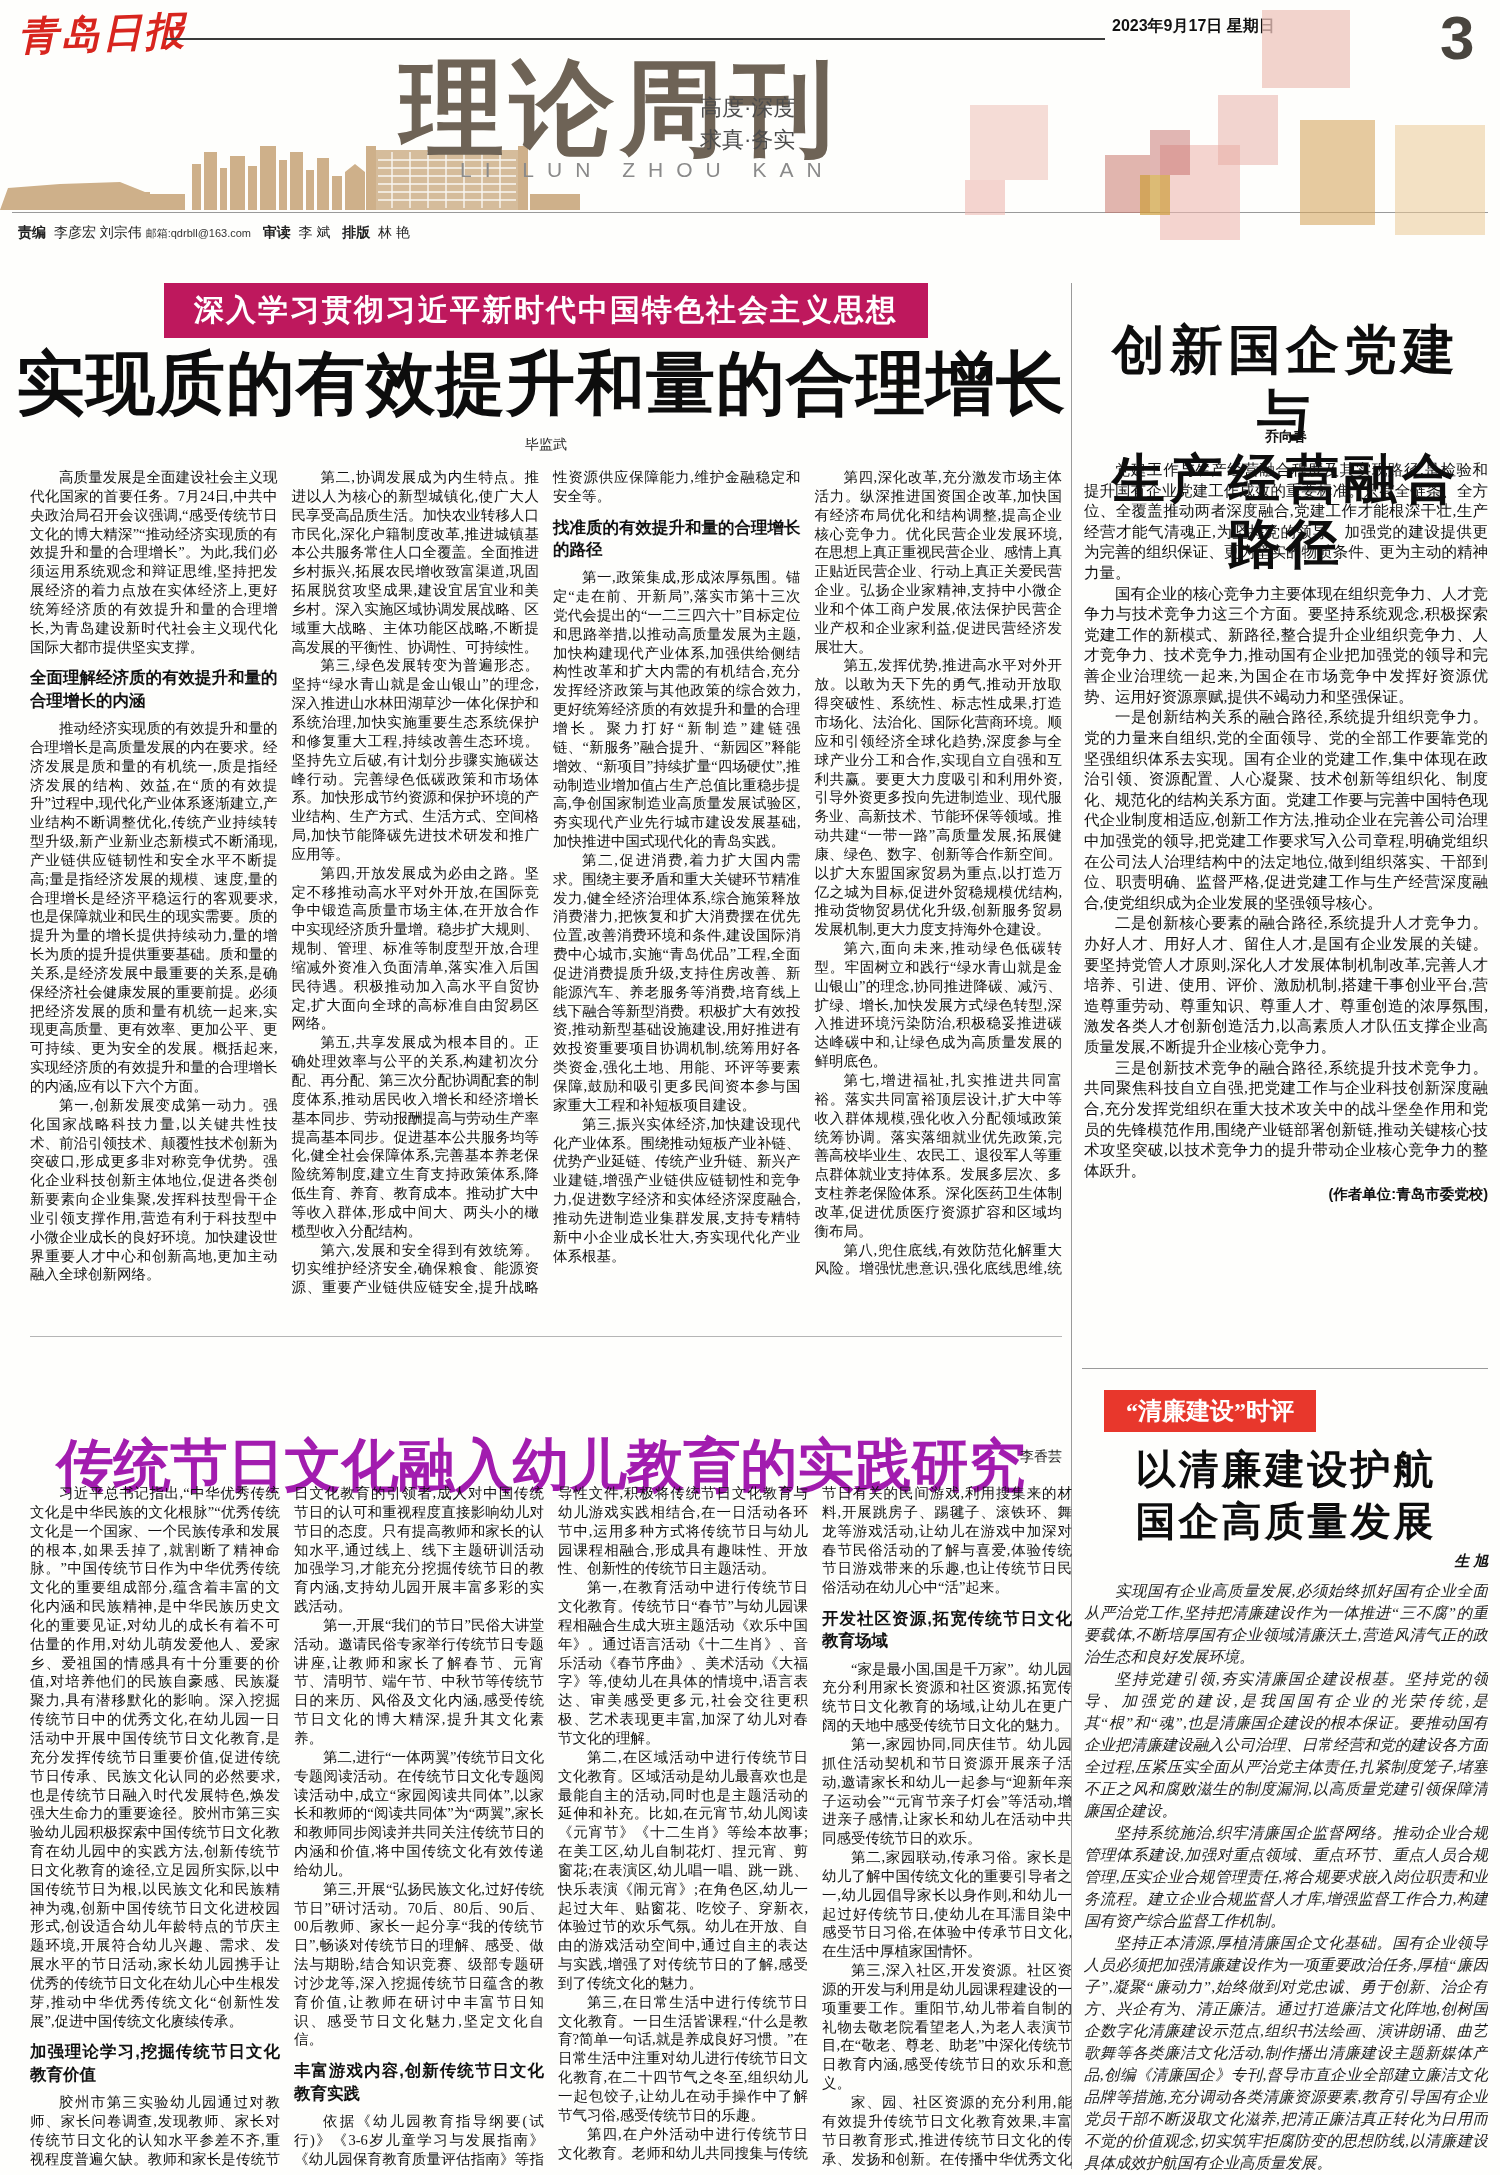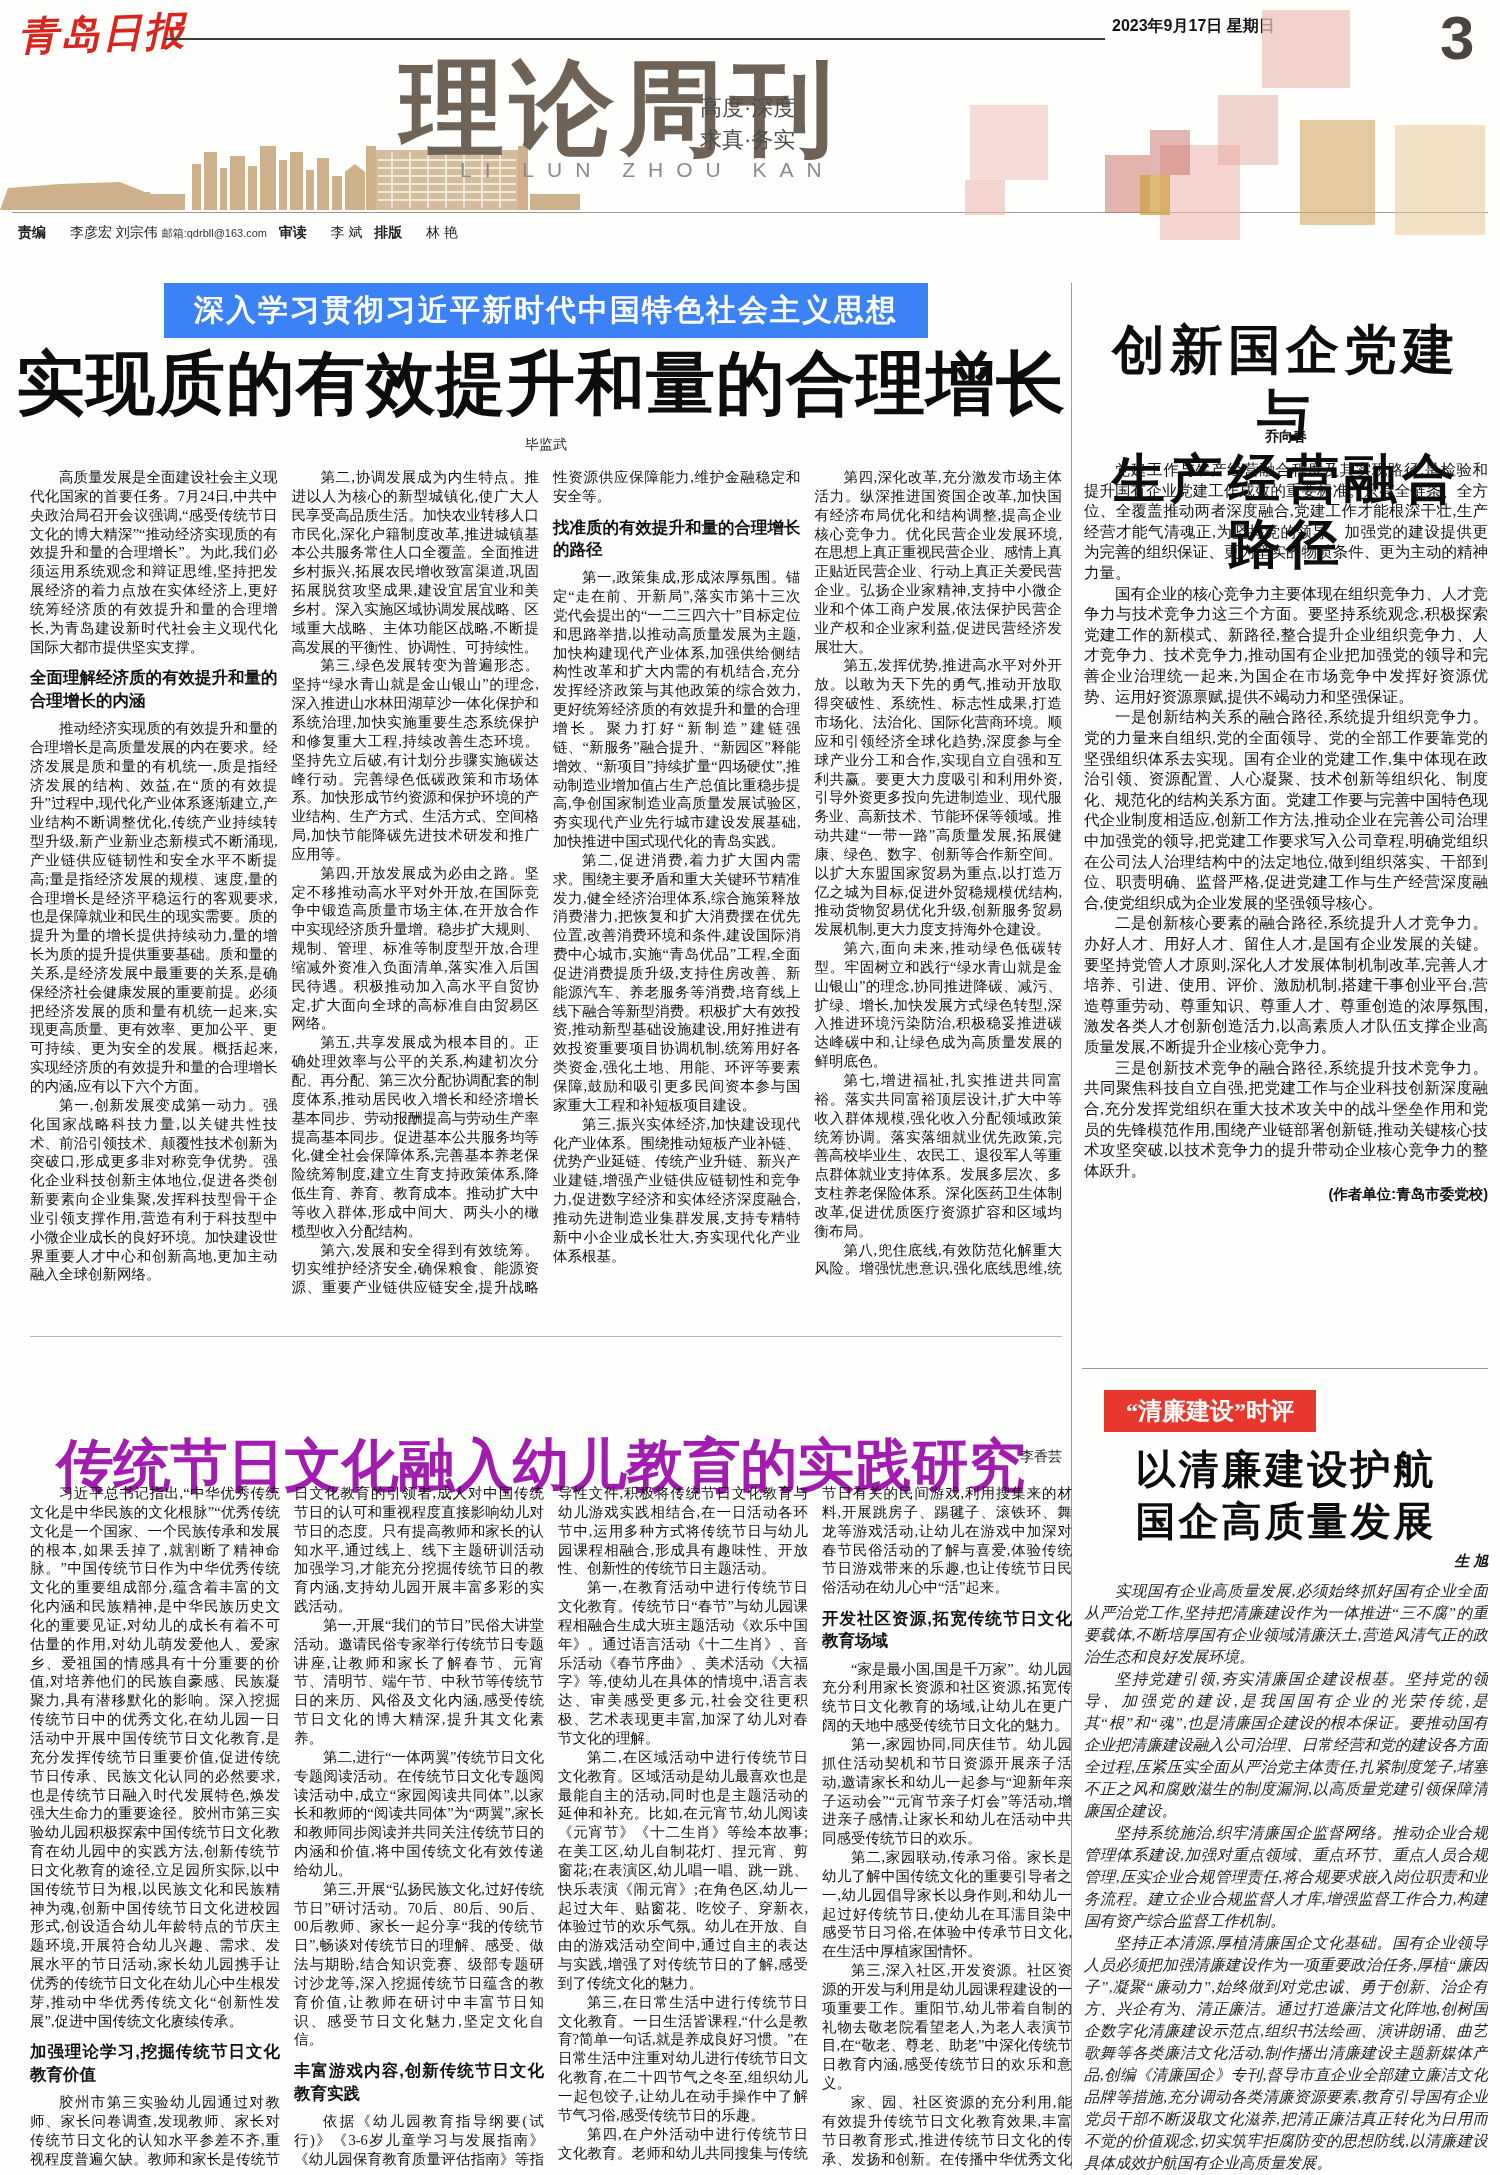--- a/index.html
+++ b/index.html
@@ -16,25 +16,25 @@
   .mosaic{position:absolute;z-index:1;}
   #section-title{position:absolute;left:400px;top:40px;font-size:104px;font-weight:bold;
         color:#6e6356;letter-spacing:6px;font-family:"Liberation Serif",serif;white-space:nowrap;z-index:2;}
   #section-motto{position:absolute;left:700px;top:92px;font-size:22px;color:#4c4c4c;line-height:1.45;
         font-family:"Liberation Sans",sans-serif;z-index:2;}
   #section-pinyin{position:absolute;left:460px;top:158px;font-size:21px;letter-spacing:13px;color:#8a8a8a;
         font-family:"Liberation Sans",sans-serif;z-index:2;}
   #skyline{position:absolute;left:0;top:142px;z-index:1;}
   #header-rule{position:absolute;left:12px;top:212px;width:1476px;height:1px;background:#9a9a9a;}
   #credits{position:absolute;left:18px;top:224px;font-size:14px;font-family:"Liberation Sans",sans-serif;color:#222;}
-  #credits b{margin-right:20px;}
+  #credits b{margin-right:4px;}
   #credits .mail{font-size:11px;color:#333;}
   
   #banner{position:absolute;left:30px;top:283px;width:1032px;text-align:center;}
-  #banner span{display:inline-block;background:#3b82f6;color:#fff;font-size:30px;font-weight:bold;
+  #banner span{display:inline-block;background:#be185d;color:#fff;font-size:30px;font-weight:bold;
         padding:7px 30px;letter-spacing:2px;font-family:"Liberation Serif",serif;}
   #main-title{position:absolute;left:10px;top:338px;width:1062px;text-align:center;font-size:69px;
         font-weight:bold;letter-spacing:1px;color:#0d0d0d;font-family:"Liberation Serif",serif;white-space:nowrap;}
   #main-author{position:absolute;left:30px;top:436px;width:1032px;text-align:center;font-size:14px;color:#222;}
   
   .flow{text-align:justify;}
   .flow p.p{margin:0;text-indent:2em;}
   .flow h3.h{font-family:"Liberation Sans",sans-serif;font-weight:bold;margin:10px 0 8px;line-height:1.35;}
   .flow p.attr{margin:4px 0 0;font-weight:bold;text-indent:2em;font-family:"Liberation Sans",sans-serif;}
   #main-body{position:absolute;left:30px;top:468px;width:1032px;height:832px;

